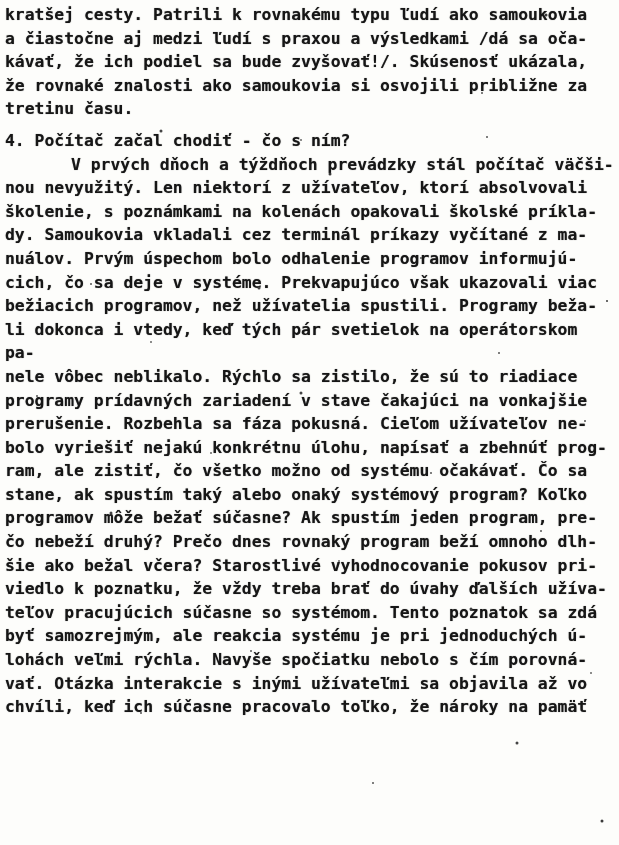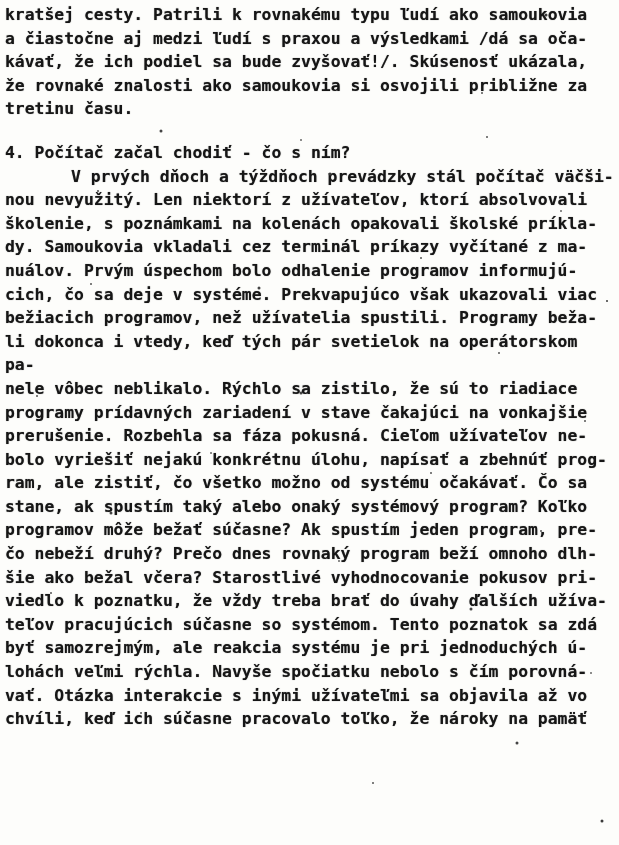--- a/index.html
+++ b/index.html
@@ -26,21 +26,21 @@
     margin: 0;
     white-space: pre-wrap;
     text-shadow: 0 0 1px rgba(22, 22, 22, 0.55);
     font-size: inherit;
     font-weight: inherit;
   }
   .indent {
     text-indent: 66px;
   }
   .heading {
-    margin-top: 20px;
+    margin-top: 8px;
   }
   .after-heading {
     margin-top: 29px;
   }
   
   .speckles {
     position: absolute;
     top: 0; left: 0;
     width: 2px; height: 2px;
     border-radius: 50%;

